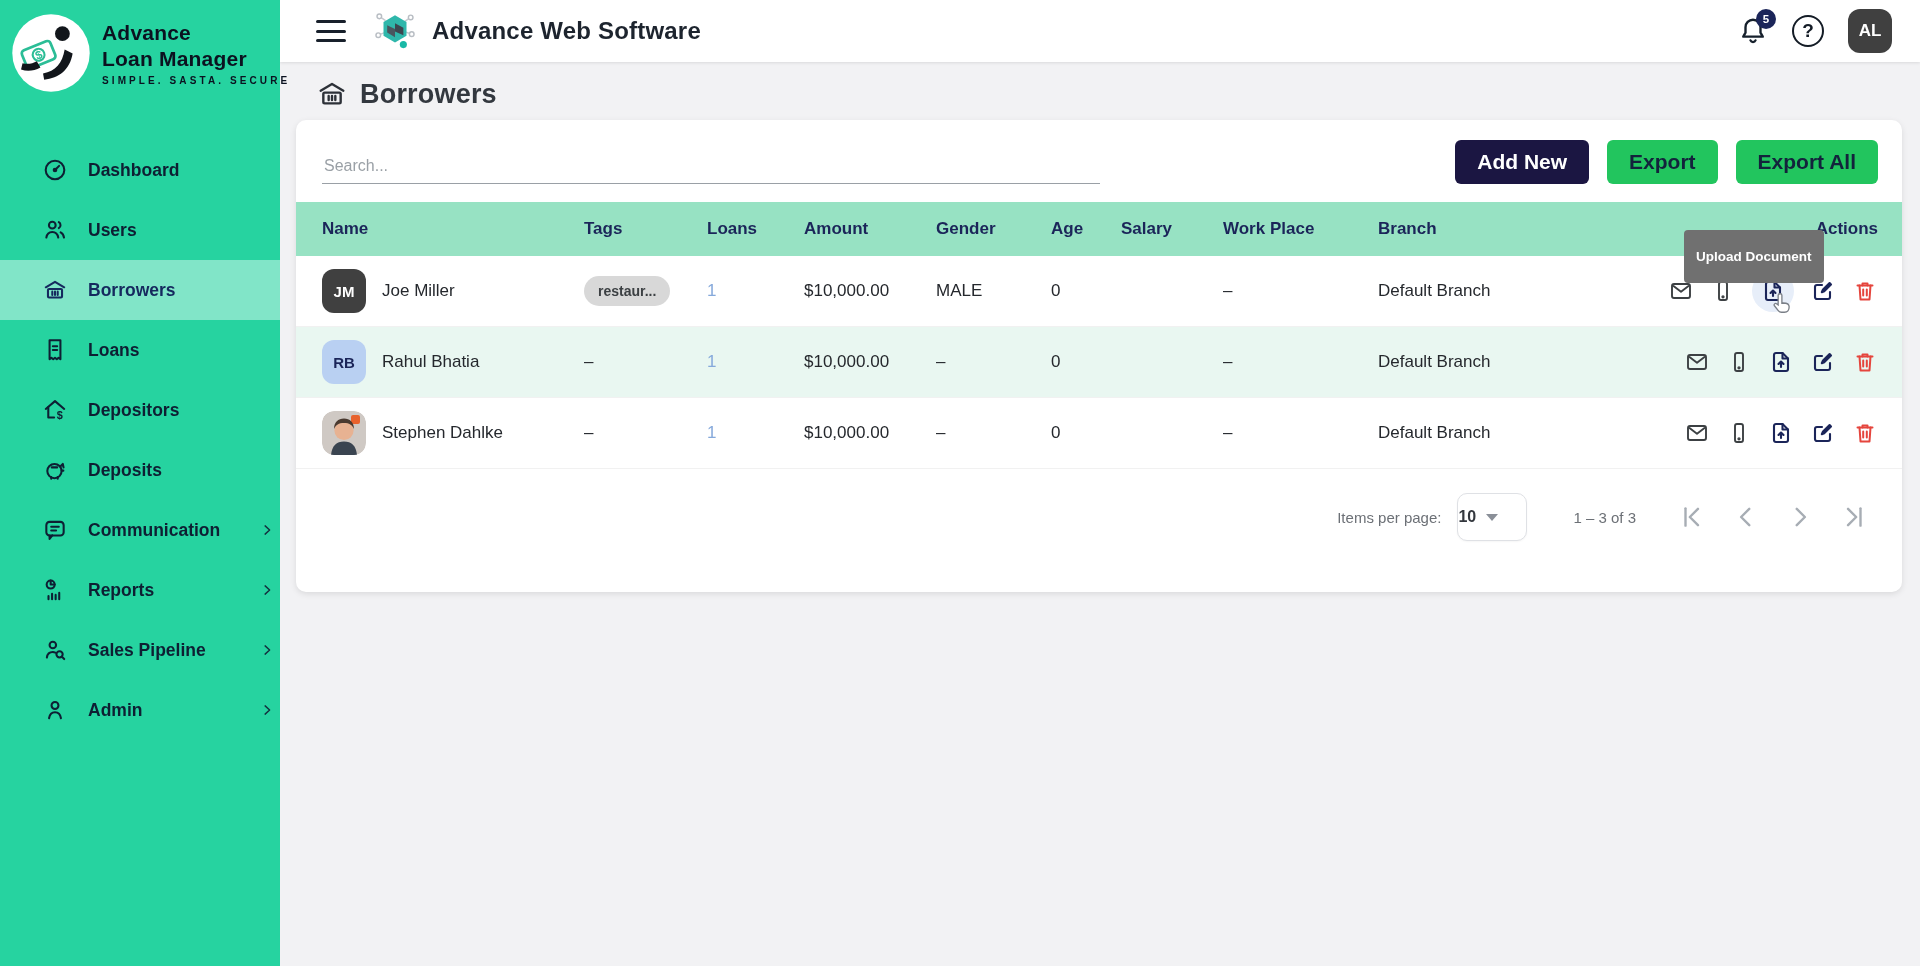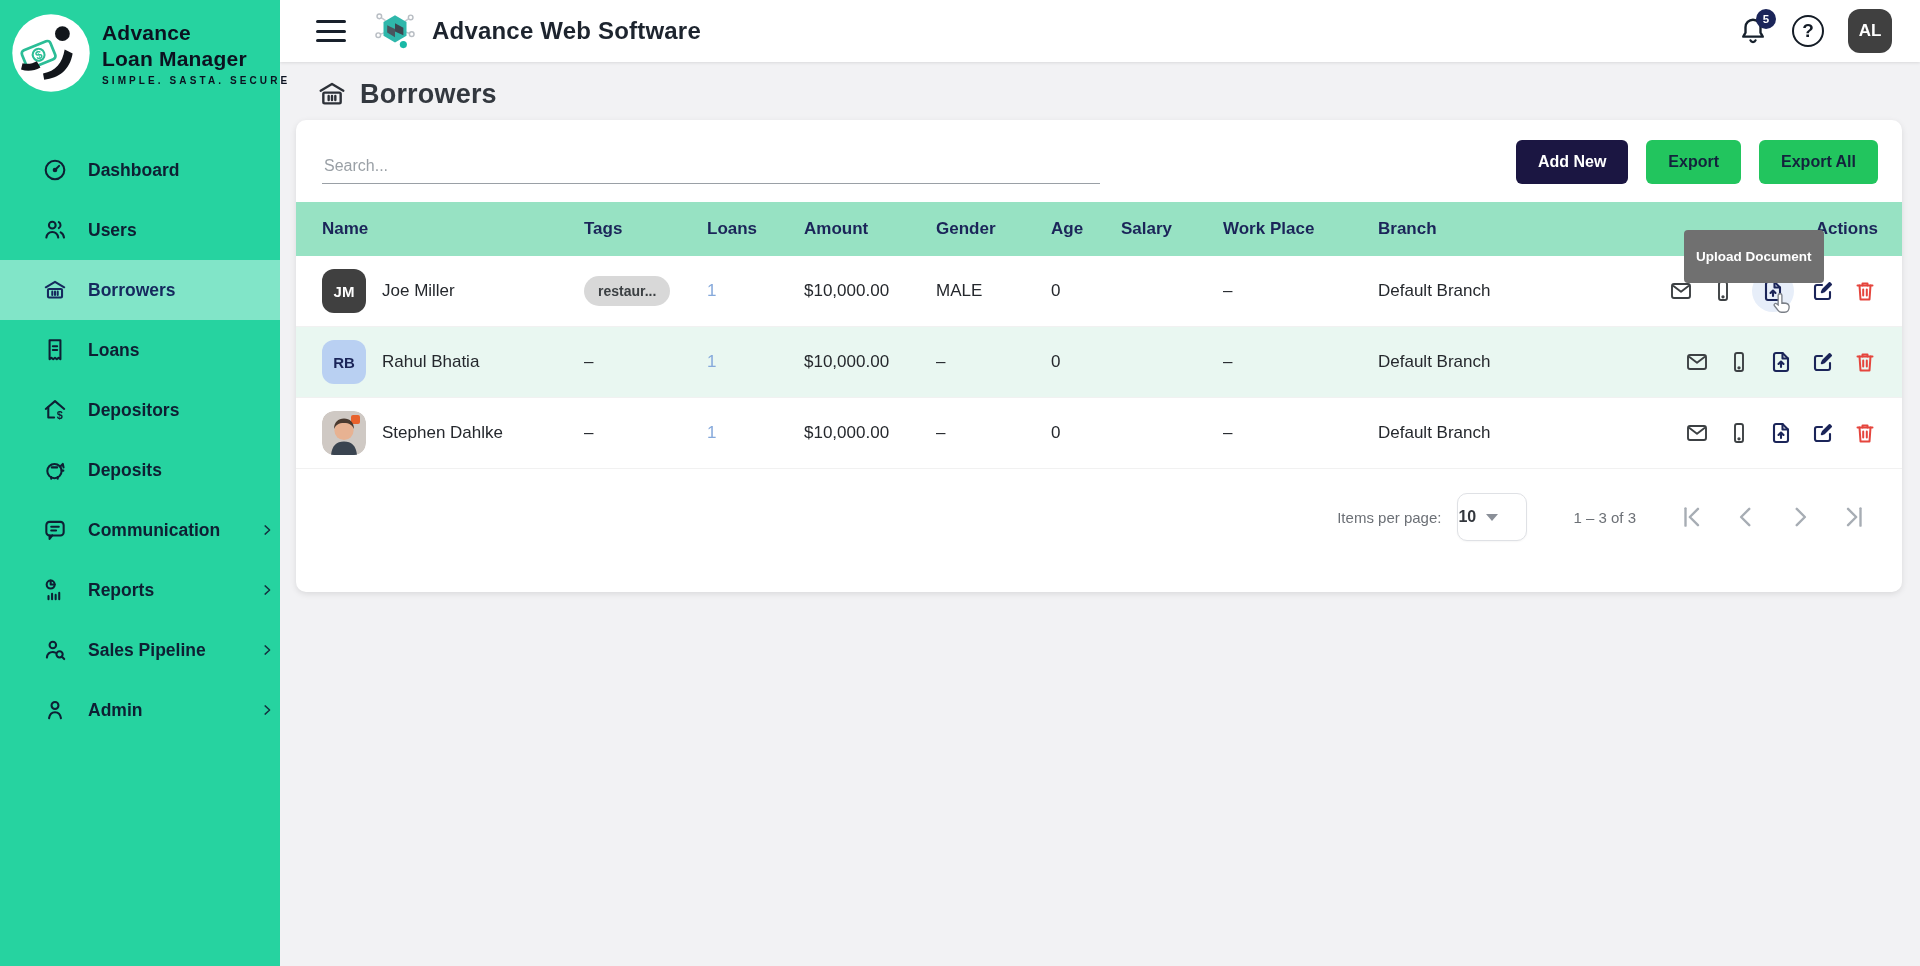--- a/index.html
+++ b/index.html
@@ -40,21 +40,21 @@
   .page-head .bank-icon { width:32px; height:32px; color:#2d3138; }
   .page-head .bank-icon svg { width:32px; height:32px; }
   .page-title { font-size:27px; font-weight:800; color:#33383f; letter-spacing:.2px; }
 
   
   .card { position:absolute; left:16px; right:18px; top:58px; height:472px; background:#fff; border-radius:10px; box-shadow:0 2px 6px rgba(0,0,0,.10); }
   .toolbar { display:flex; align-items:flex-end; padding:20px 24px 18px 26px;justify-content:flex-end; }
   .search-input { width:778px; border:none; border-bottom:1px solid #9aa0a6; font-size:16px; padding:10px 2px 8px; color:#202124; outline:none; background:transparent; font-family:"Liberation Sans", sans-serif; }
   .search-input::placeholder { color:#9aa0a6; }
   .toolbar-buttons { margin-left:auto; display:flex; gap:18px; }
-  .btn { height:44px; border:none; border-radius:6px; font-size:16px; font-weight:700; padding:4px 22px; cursor:pointer; font-family:"Liberation Sans", sans-serif; }
+  .btn { height:44px; border:none; border-radius:6px; font-size:21px; font-weight:700; padding:4px 22px; cursor:pointer; font-family:"Liberation Sans", sans-serif; }
   .btn-navy { background:#1b1642; color:#ffffff; }
   .btn-teal { background:#22c55e; color:#13233c; }
 
   
   .thead-row, .trow { display:grid; grid-template-columns:262px 123px 97px 132px 115px 70px 102px 155px 253px 1fr; align-items:center; padding:0 24px 0 26px; }
   .thead-row { height:54px; background:#97e2c3; }
   .th { font-size:17px; font-weight:700; color:#1b2559; }
   .th.actions-col { text-align:right; }
   .trow { height:71px; background:#fff; border-bottom:1px solid #f1f1f1; }
   .trow.alt { background:#e9f7f1; }

